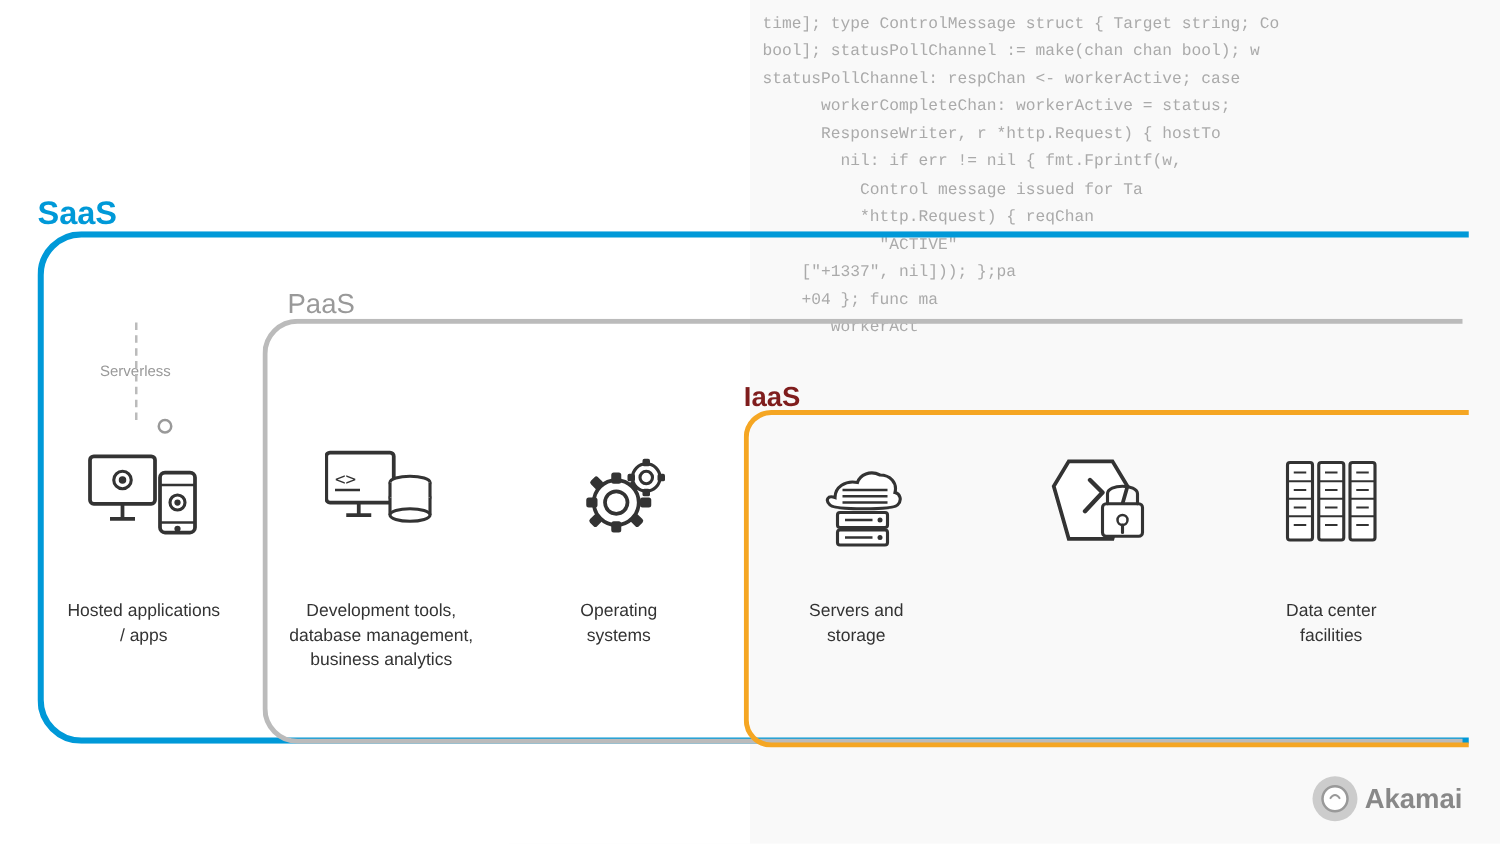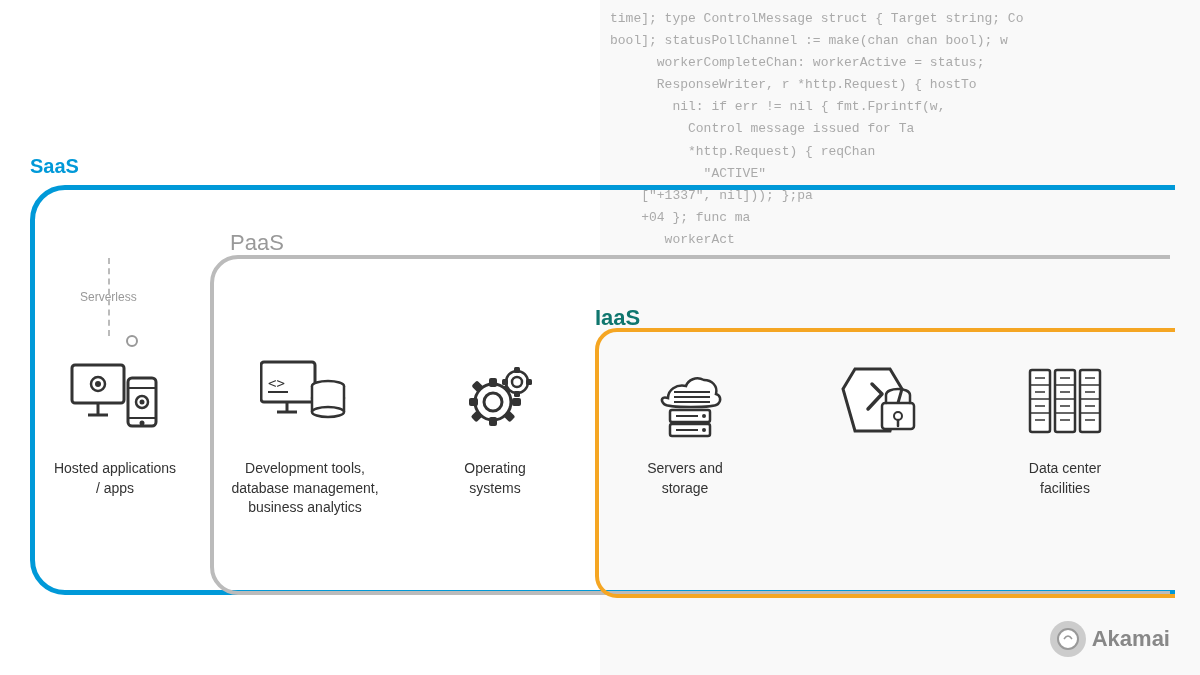--- a/index.html
+++ b/index.html
@@ -46,21 +46,21 @@
       width: 1200px;
       height: 675px;
       z-index: 10;
     }
 
     
     .label-saas {
       position: absolute;
       top: 155px;
       left: 30px;
-      font-size: 20px;
+      font-size: 26px;
       font-weight: bold;
       color: #0099d8;
     }
 
     
     .label-paas {
       position: absolute;
       top: 230px;
       left: 230px;
       font-size: 22px;
@@ -68,21 +68,21 @@
       color: #999;
     }
 
     
     .label-iaas {
       position: absolute;
       top: 305px;
       left: 595px;
       font-size: 22px;
       font-weight: bold;
-      color: #0f766e;
+      color: #7f1d1d;
     }
 
     
     .label-serverless {
       position: absolute;
       top: 290px;
       left: 80px;
       font-size: 12px;
       color: #999;
       text-align: left;
@@ -135,20 +135,21 @@
       align-items: center;
       justify-content: center;
       margin-bottom: 14px;
     }
 
     .icon-label {
       font-size: 14px;
       color: #333;
       text-align: center;
       line-height: 1.4;
+      margin-top: 20px;
     }
 
     
     svg { display: block; }
 
     
     .akamai-logo {
       position: absolute;
       bottom: 18px;
       right: 30px;
@@ -233,20 +234,21 @@
       background: transparent;
     }
   </style>
 </head>
 <body>
 
 <div class="code-bg"></div>
 <div class="code-text">
   <div>time]; type ControlMessage struct { Target string; Co</div>
   <div>bool]; statusPollChannel := make(chan chan bool); w</div>
+  <div>statusPollChannel: respChan &lt;- workerActive; case</div>
   <div>&nbsp;&nbsp;&nbsp;&nbsp;&nbsp;&nbsp;workerCompleteChan: workerActive = status;</div>
   <div>&nbsp;&nbsp;&nbsp;&nbsp;&nbsp;&nbsp;ResponseWriter, r *http.Request) { hostTo</div>
   <div>&nbsp;&nbsp;&nbsp;&nbsp;&nbsp;&nbsp;&nbsp;&nbsp;nil: if err != nil { fmt.Fprintf(w,</div>
   <div>&nbsp;&nbsp;&nbsp;&nbsp;&nbsp;&nbsp;&nbsp;&nbsp;&nbsp;&nbsp;Control message issued for Ta</div>
   <div>&nbsp;&nbsp;&nbsp;&nbsp;&nbsp;&nbsp;&nbsp;&nbsp;&nbsp;&nbsp;*http.Request) { reqChan</div>
   <div>&nbsp;&nbsp;&nbsp;&nbsp;&nbsp;&nbsp;&nbsp;&nbsp;&nbsp;&nbsp;&nbsp;&nbsp;"ACTIVE"</div>
   <div>&nbsp;&nbsp;&nbsp;&nbsp;["+1337", nil])); };pa</div>
   <div>&nbsp;&nbsp;&nbsp;&nbsp;+04 }; func ma</div>
   <div>&nbsp;&nbsp;&nbsp;&nbsp;&nbsp;&nbsp;&nbsp;workerAct</div>
 </div>

